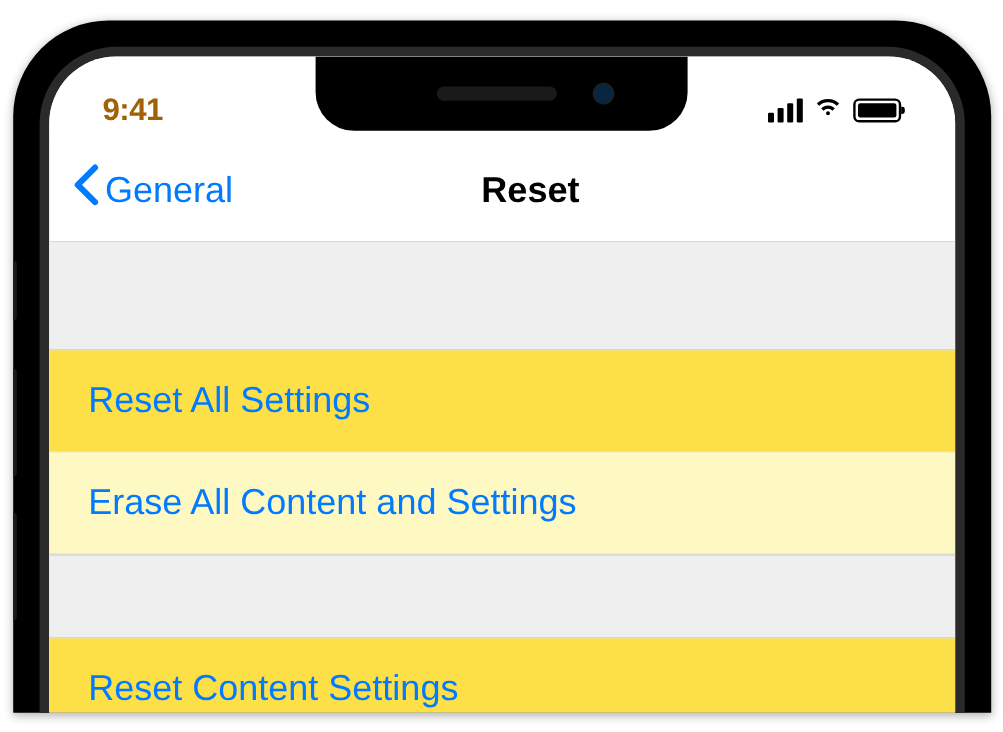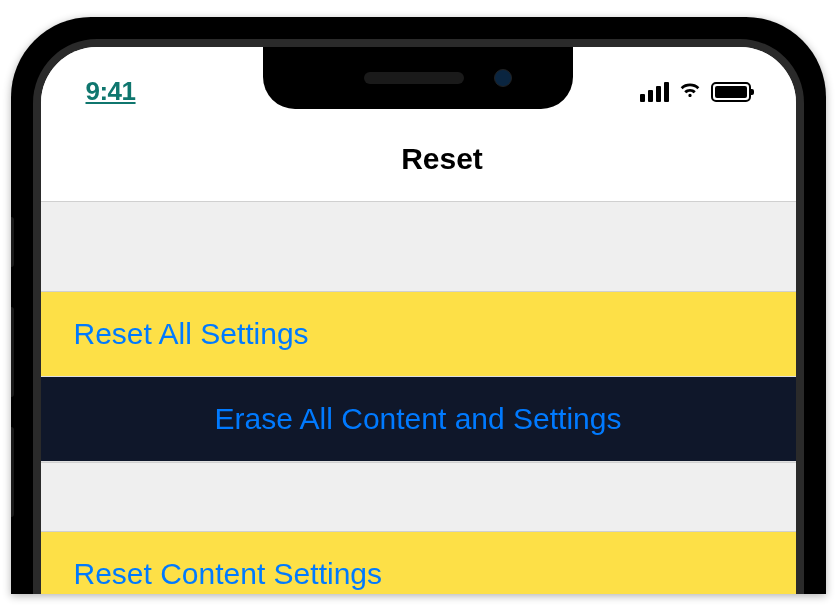--- a/index.html
+++ b/index.html
@@ -88,23 +88,22 @@
       display: flex;
       justify-content: space-between;
       align-items: center;
       padding: 20px 45px 0 45px;
       background: #fff;
     }
     
     .status-time {
       font-size: 26px;
       font-weight: 600;
-      color: #0f766e;
+      color: #a16207;
       letter-spacing: -0.5px;
-      text-decoration: underline;
     }
     
     .status-icons {
       display: flex;
       align-items: center;
       gap: 8px;
     }
     
     .signal-icon {
       display: flex;
@@ -220,22 +219,21 @@
       background: #fde047;
       display: flex;
       align-items: center;
       padding: 0 33px;
       font-size: 30px;
       color: #007aff;
       border-bottom: 1px solid #e0e0e0;
     }
     
     .list-item.selected {
-      background: #0f172a;
-      justify-content: center;
+      background: #fef9c3;
     }
     
     .list-item:last-of-type {
       border-bottom: none;
     }
     
     .side-button {
       position: absolute;
       background: #1a1a1a;
       border-radius: 3px;
@@ -292,20 +290,28 @@
               <path d="M12 18.5c.83 0 1.5-.67 1.5-1.5s-.67-1.5-1.5-1.5-1.5.67-1.5 1.5.67 1.5 1.5 1.5zm-5.3-5.3l1.8 1.8c.94-.94 2.19-1.5 3.5-1.5s2.56.56 3.5 1.5l1.8-1.8C15.88 11.78 14 11 12 11s-3.88.78-5.3 2.2zM3.4 9.4l1.8 1.8C7.11 9.28 9.45 8.5 12 8.5s4.89.78 6.8 2.7l1.8-1.8C18.22 7.02 15.22 6 12 6S5.78 7.02 3.4 9.4z"></path>
             </svg>
           </div>
           <div class="battery-icon">
             <div class="battery-fill"></div>
           </div>
         </div>
       </div>
 
       <div class="nav-bar">
+        <div class="back-button">
+          <span class="chevron-left">
+            <svg width="22" height="36" viewBox="0 0 12 20" fill="none">
+              <path d="M10 2 L2 10 L10 18" stroke="#007aff" stroke-width="2.8" stroke-linecap="round" stroke-linejoin="round"></path>
+            </svg>
+          </span>
+          <span>General</span>
+        </div>
         <div class="nav-title">Reset</div>
       </div>
 
       <div class="content">
         <div class="section-gap"></div>
 
         <div class="list-item">
           <span>Reset All Settings</span>
         </div>
 

